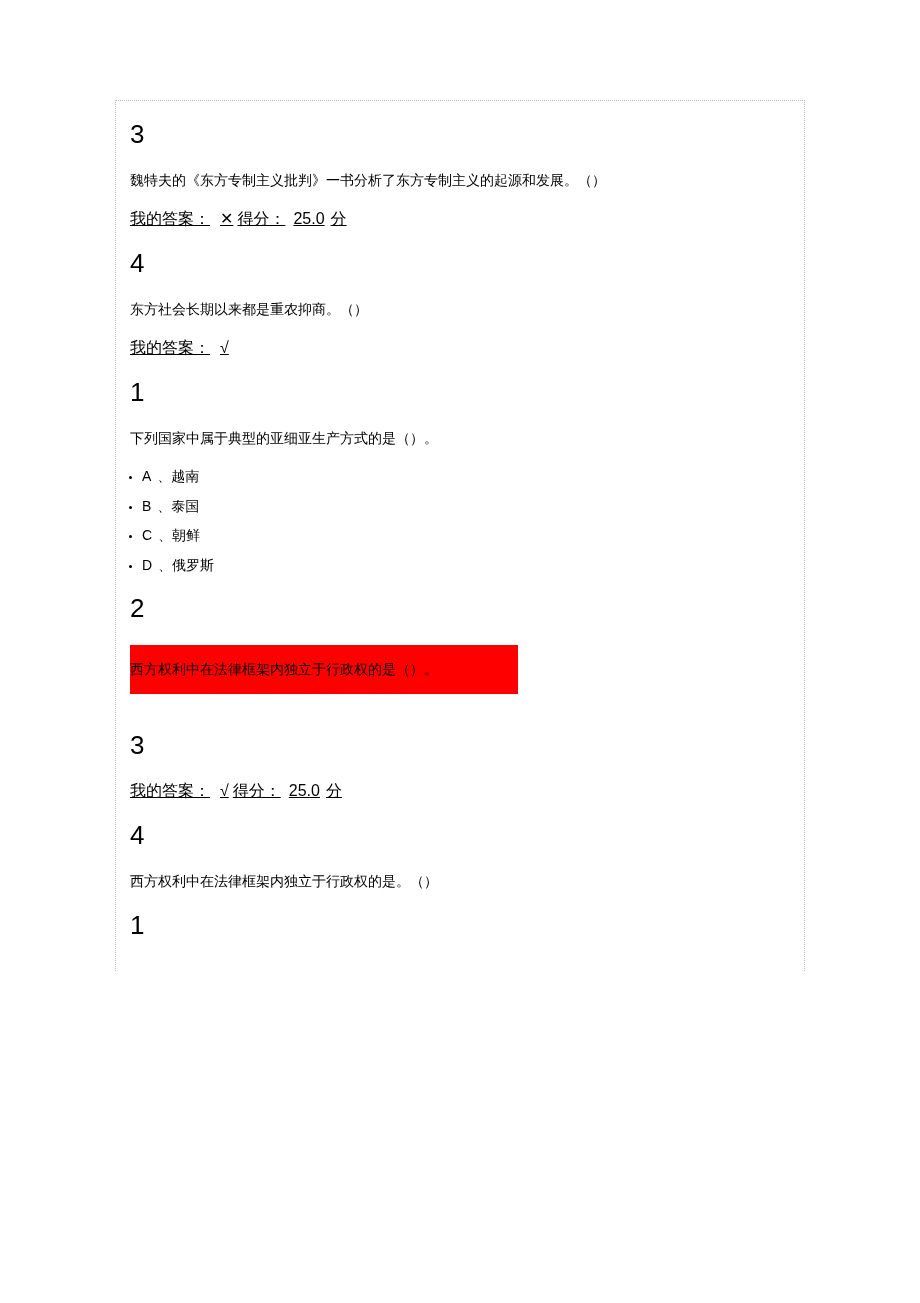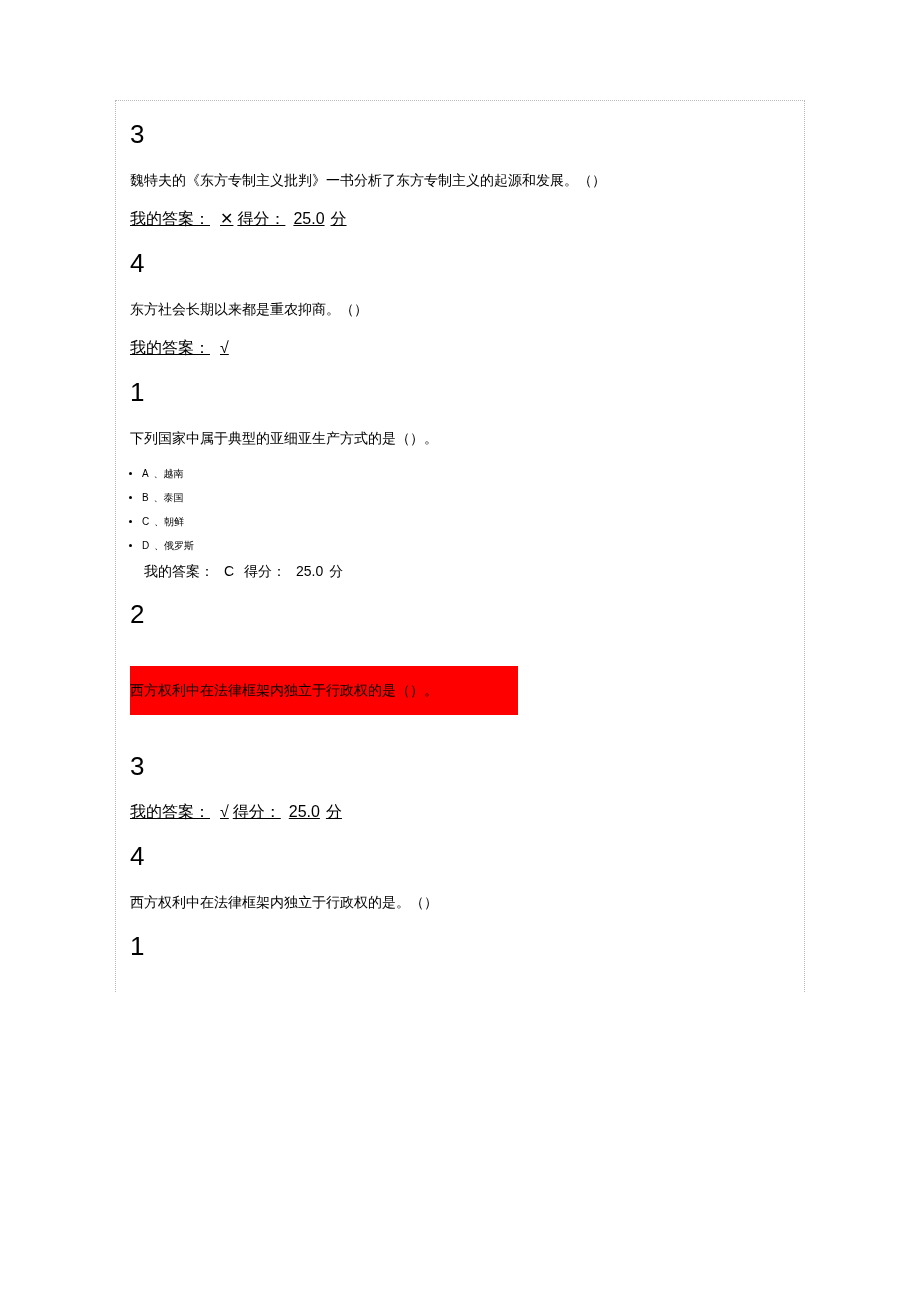--- a/index.html
+++ b/index.html
@@ -12,21 +12,21 @@
     padding-bottom: 10px;
   }
   .qnum {
     font-family: Arial, Helvetica, sans-serif;
     font-size: 26px;
     font-weight: 400;
     margin: 18px 14px 20px 14px;
   }
   .stem {
     font-size: 14px;
-    margin: 16px 14px 18px 14px;
+    margin: 1px 14px 18px 14px;
     line-height: 1.5;
   }
   .stem.hl {
     background: #ff0000;
     color: #000;
     display: inline-block;
     padding: 14px 0;
     margin-left: 14px;
     padding-right: 80px;
   }
@@ -40,21 +40,21 @@
   .answer .mark { font-family: Arial, sans-serif; }
   .answer .score-lbl { margin-left: 4px; }
   .answer .score { margin-left: 8px; font-family: Arial, sans-serif; }
   .answer .unit { margin-left: 6px; }
   ul.opts {
     list-style: disc;
     margin: 0 0 6px 0;
     padding-left: 14px;
   }
   ul.opts li {
-    font-size: 10px;
+    font-size: 14px;
     margin: 10px 0 10px 12px;
     line-height: 1.4;
   }
   ul.opts li .letter {
     font-family: Arial, Helvetica, sans-serif;
     margin-right: 2px;
   }
   .marker-dot::marker { font-size: 10px; }
   .after-opts {
     font-size: 14px;
@@ -77,21 +77,20 @@
     <div class="stem">东方社会长期以来都是重农抑商。（）</div>
     <div class="answer"><span class="lbl">我的答案：</span><span class="mark">√</span></div>
     <div class="qnum">1</div>
     <div class="stem">下列国家中属于典型的亚细亚生产方式的是（）。</div>
     <ul class="opts">
       <li class="marker-dot"><span class="letter">A</span> 、<span>越南</span></li>
       <li class="marker-dot"><span class="letter">B</span> 、<span>泰国</span></li>
       <li class="marker-dot"><span class="letter">C</span> 、<span>朝鲜</span></li>
       <li class="marker-dot"><span class="letter">D</span> 、<span>俄罗斯</span></li>
     </ul>
-    <div class="after-opts"><span class="lbl">我的答案：</span><span class="mark">C</span><span class="score-lbl"> 得分：</span><span class="score">25.0</span><span class="unit">分</span></div>
     <div class="qnum">2</div>
     <div class="stem-wrap"><div class="stem hl">西方权利中在法律框架内独立于行政权的是（）。</div></div>
     <div class="qnum">3</div>
     <div class="answer"><span class="lbl">我的答案：</span><span class="mark">√</span><span class="score-lbl">得分：</span><span class="score">25.0</span><span class="unit">分</span></div>
     <div class="qnum">4</div>
     <div class="stem">西方权利中在法律框架内独立于行政权的是。（）</div>
     <div class="qnum">1</div>
   </div>
 
 </body></html>

